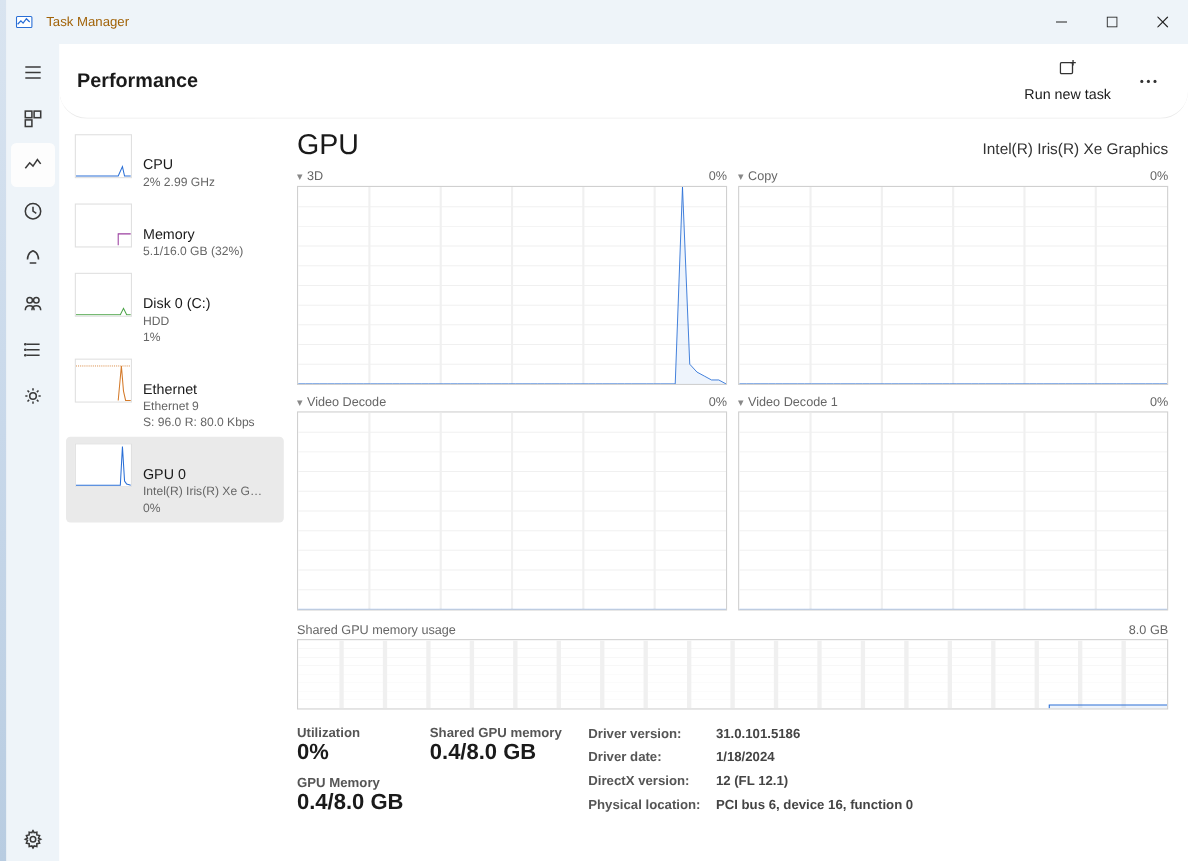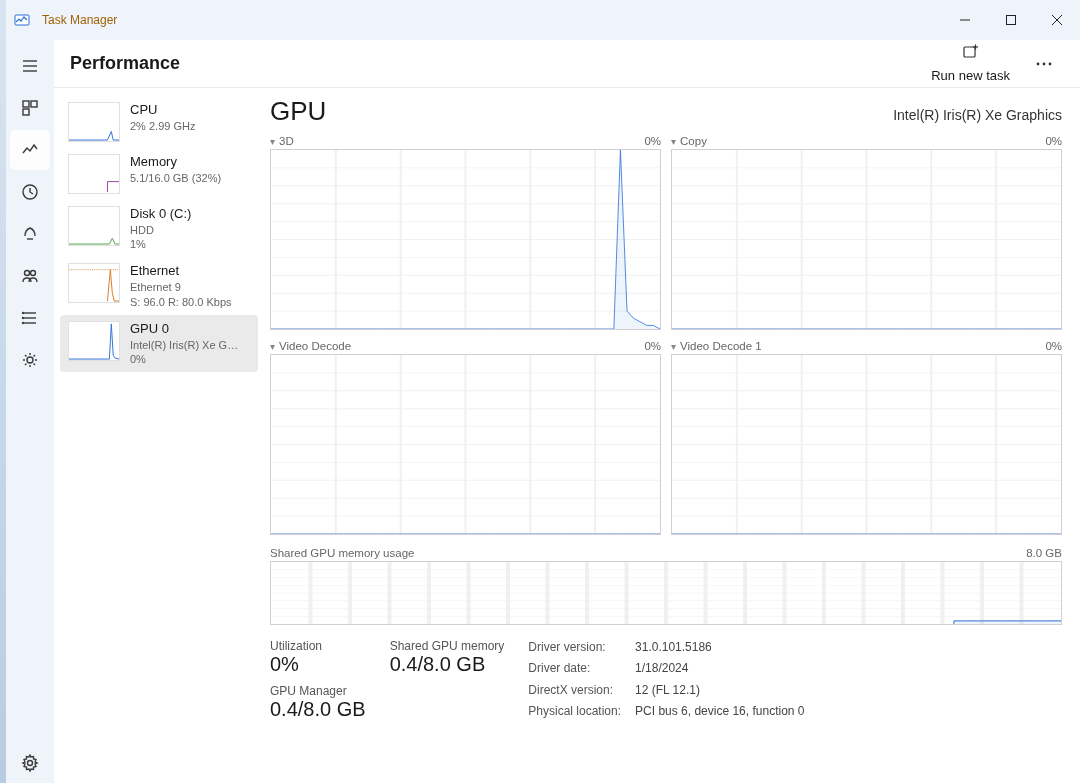--- a/index.html
+++ b/index.html
@@ -19,34 +19,34 @@
 .body { flex:1; display:flex; min-height:0; }
 
 .nav { width: 48px; background: #eef4f9; display:flex; flex-direction:column; align-items:center; padding-top:6px; gap:2px; }
 .nav-btn { width:40px; height:40px; display:flex; align-items:center; justify-content:center; border-radius:5px; color:#3a3a3a; }
 .nav-btn.active { background:#fdfdfd; }
 .nav-btn svg { width:18px; height:18px; stroke:#3a3a3a; fill:none; stroke-width:1.4; }
 .nav-spacer { flex:1; }
 
 .main { flex:1; background:#ffffff; display:flex; flex-direction:column; min-width:0; }
 
-.header { height:48px; display:flex; align-items:center; padding:0 16px; border-bottom:1px solid #eaeaea; }
+.header { height:68px; display:flex; align-items:center; padding:0 16px; border-bottom:1px solid #eaeaea;border-radius:25px; }
 .header h1 { font-size:18px; font-weight:600; }
 .header .spacer { flex:1; }
 .run-task { display:flex; align-items:center; gap:8px; padding:6px 10px; border-radius:4px; font-size:13px;flex-direction:column; }
 .run-task svg { width:16px; height:16px; }
 .more-btn { width:40px; height:32px; display:flex; align-items:center; justify-content:center; margin-left:4px; }
 
 .content { flex:1; display:flex; min-height:0; }
 
 .side-list { width:210px; padding:8px 6px; display:flex; flex-direction:column; gap:0px; }
 .side-item { display:flex; gap:10px; padding:6px 8px; border-radius:4px; }
 .side-item.selected { background:#eaeaea; }
 .side-item .thumb { width:52px; height:40px; border:1px solid #e0e0e0; background:#fff; position:relative; overflow:hidden; flex-shrink:0; }
-.side-item .info { display:flex; flex-direction:column; line-height:1.3; min-width:0; }
+.side-item .info { display:flex; flex-direction:column; line-height:1.3; min-width:0;margin-top:20px; }
 .side-item .name { font-size:13px; font-weight:400; color:#1a1a1a; }
 .side-item .sub { font-size:11px; color:#666; white-space:nowrap; overflow:hidden; text-overflow:ellipsis; }
 
 .detail { flex:1; padding:8px 18px 12px 0; display:flex; flex-direction:column; min-width:0; overflow:hidden; }
 .detail-head { display:flex; align-items:baseline; margin-bottom:8px; padding-left:6px;}
 .detail-head h2 { font-size:26px; font-weight:400; }
 .detail-head .spacer { flex:1; }
 .detail-head .device { font-size:14px; color:#333; }
 
 .quad { display:grid; grid-template-columns:1fr 1fr; grid-template-rows:1fr 1fr; gap:10px; height:400px; padding-left:6px;}
@@ -54,21 +54,21 @@
 .graph-head { display:flex; align-items:center; font-size:11.5px; color:#666; margin-bottom:2px;}
 .graph-head .chev { margin-right:4px; color:#888; font-size:10px;}
 .graph-head .spacer { flex:1; }
 .graph { flex:1; border:1px solid #d0d0d0; background:#fff; position:relative; overflow:hidden; }
 
 .mem-section { margin-top:12px; padding-left:6px;}
 .mem-head { display:flex; font-size:11.5px; color:#666; }
 .mem-head .spacer{flex:1;}
 .mem-graph { height:64px; border:1px solid #d0d0d0; background:#fff; position:relative; overflow:hidden; margin-top:2px;}
 
-.stats { display:flex; gap:24px; margin-top:14px; padding-left:6px; font-size:12px;}
+.stats { display:flex; gap:24px; margin-top:14px; padding-left:6px; font-size:12px;font-weight:bold;}
 .stat-col { display:flex; flex-direction:column; gap:8px; }
 .stat-block .lbl { font-size:12px; color:#555; }
 .stat-block .val { font-size:20px; color:#1a1a1a; }
 .kv-col { display:grid; grid-template-columns:auto auto; column-gap:14px; row-gap:4px; font-size:12px; color:#444; align-content:start; line-height:1.45;}
 .kv-col .k { color:#555; }
 
 svg.spark { position:absolute; inset:0; width:100%; height:100%; }
 </style>
 </head>
 <body>
@@ -426,21 +426,21 @@
               </div>
           </div>
 
           <div class="stats">
             <div class="stat-col">
               <div class="stat-block">
                 <div class="lbl">Utilization</div>
                 <div class="val">0%</div>
               </div>
               <div class="stat-block">
-                <div class="lbl">GPU Manager</div>
+                <div class="lbl">GPU Memory</div>
                 <div class="val">0.4/8.0 GB</div>
               </div>
             </div>
             <div class="stat-col">
               <div class="stat-block">
                 <div class="lbl">Shared GPU memory</div>
                 <div class="val">0.4/8.0 GB</div>
               </div>
             </div>
             <div class="kv-col">

